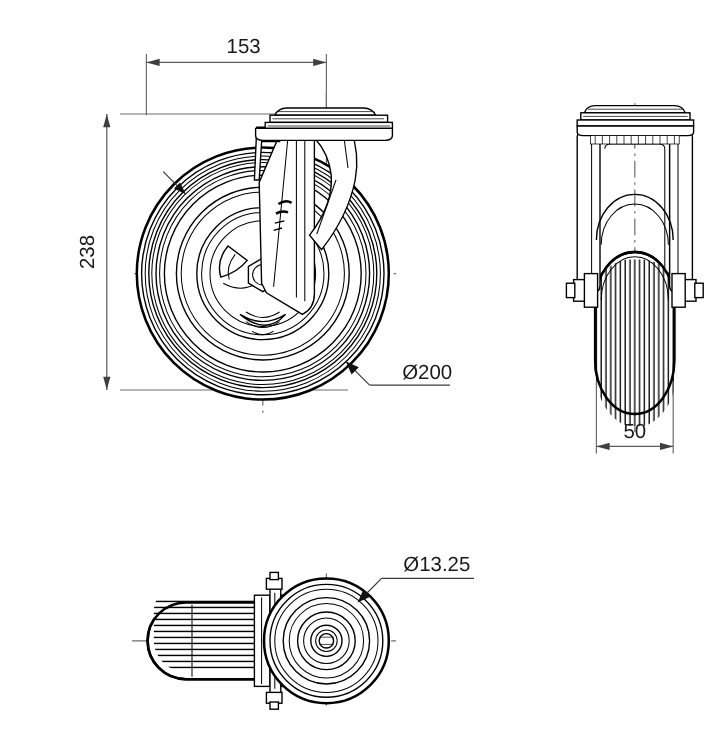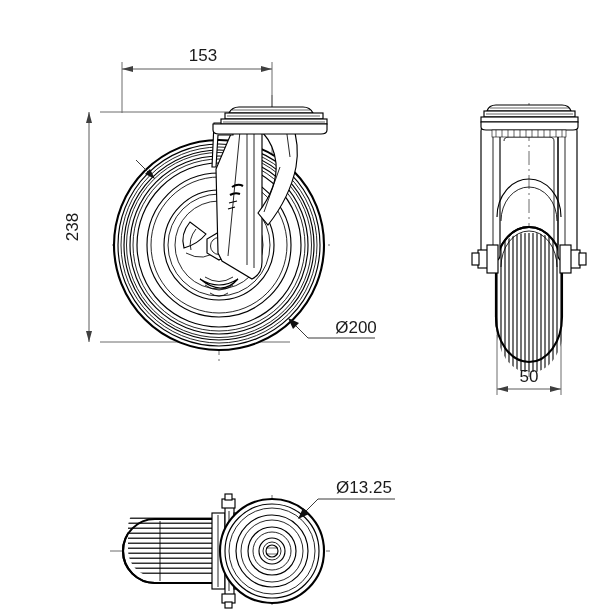--- a/index.html
+++ b/index.html
@@ -14,21 +14,20 @@
     position: relative;
     overflow: hidden;
     font-family: "Liberation Sans", sans-serif;
   }
   #drawing-root {
     position: absolute;
     left: 0;
     top: 0;
     width: 600px;
     height: 455px;
-    margin-top: 17px;
   }
   svg#cad {
     display: block;
     width: 600px;
     height: 610px;
     background: #ffffff;
   }
   .dim-text {
     font-family: "Liberation Sans", sans-serif;
     font-size: 17px;

